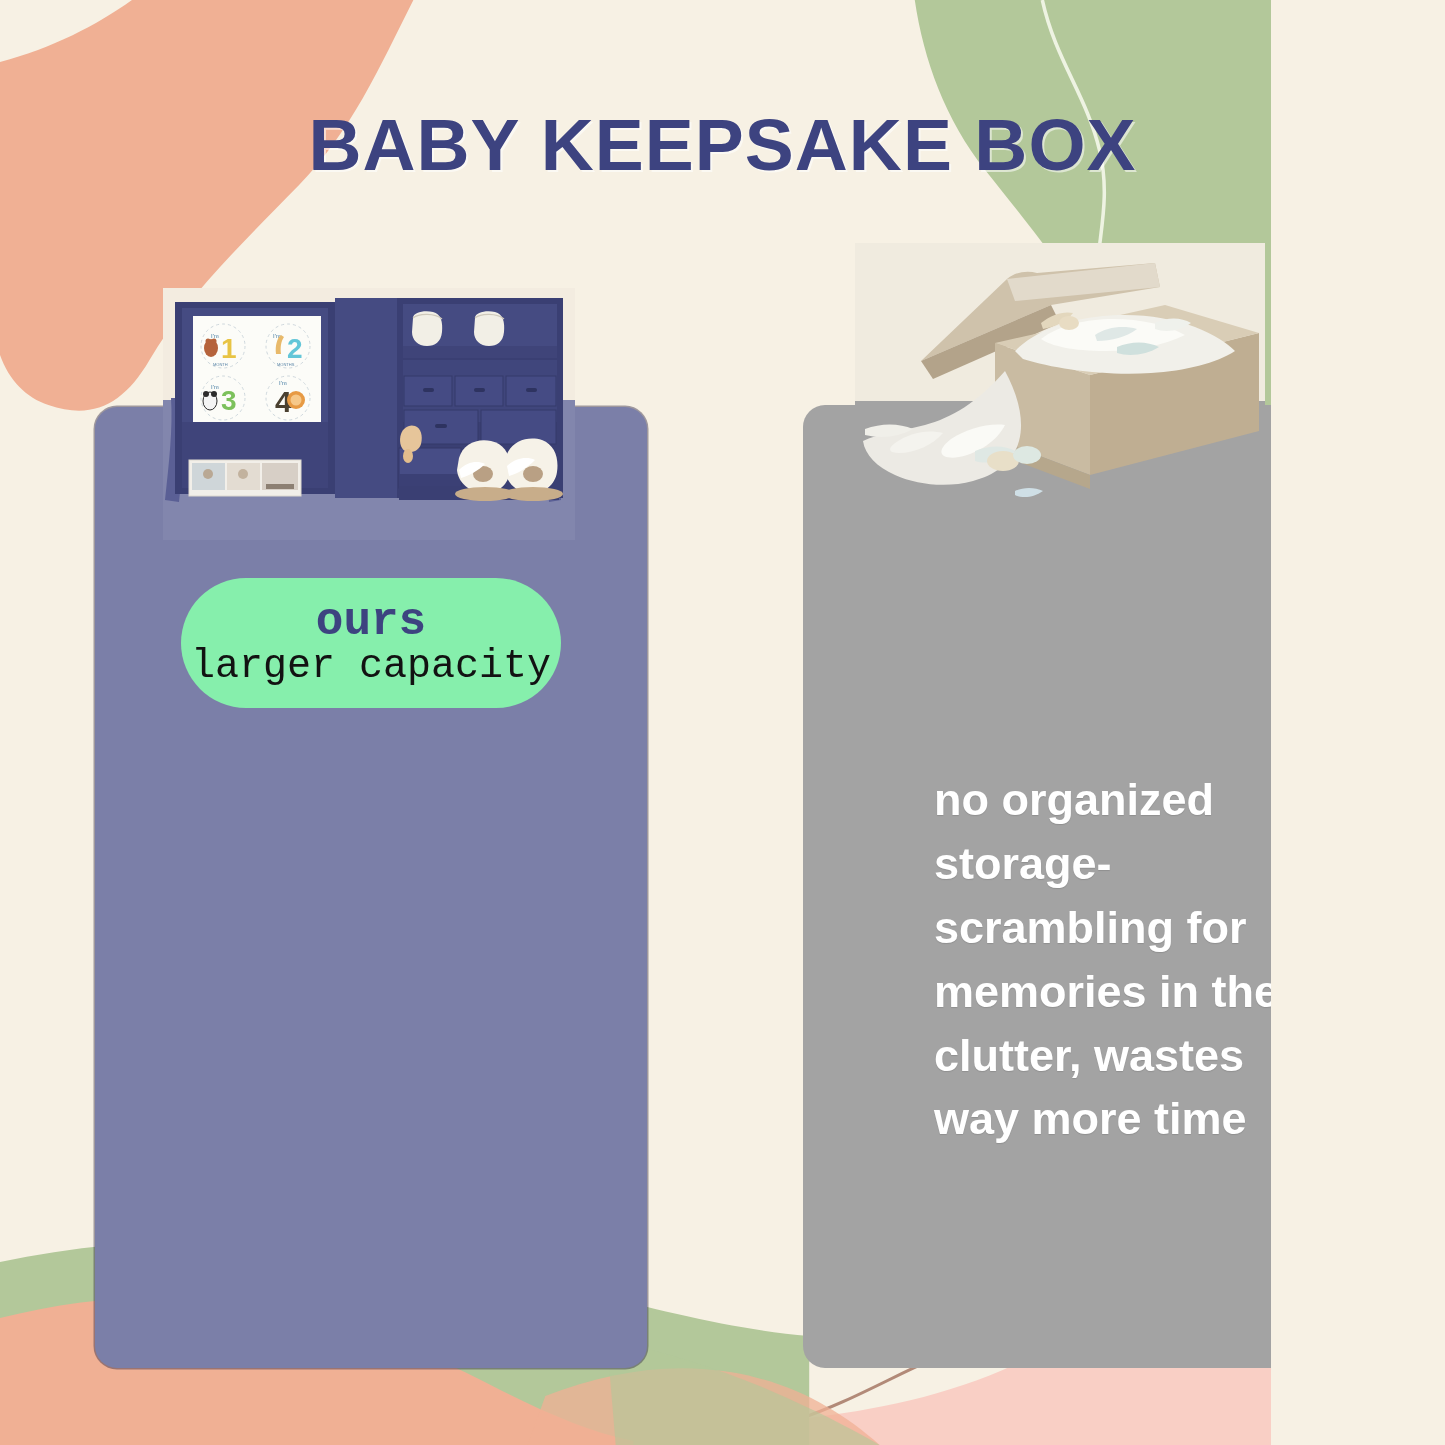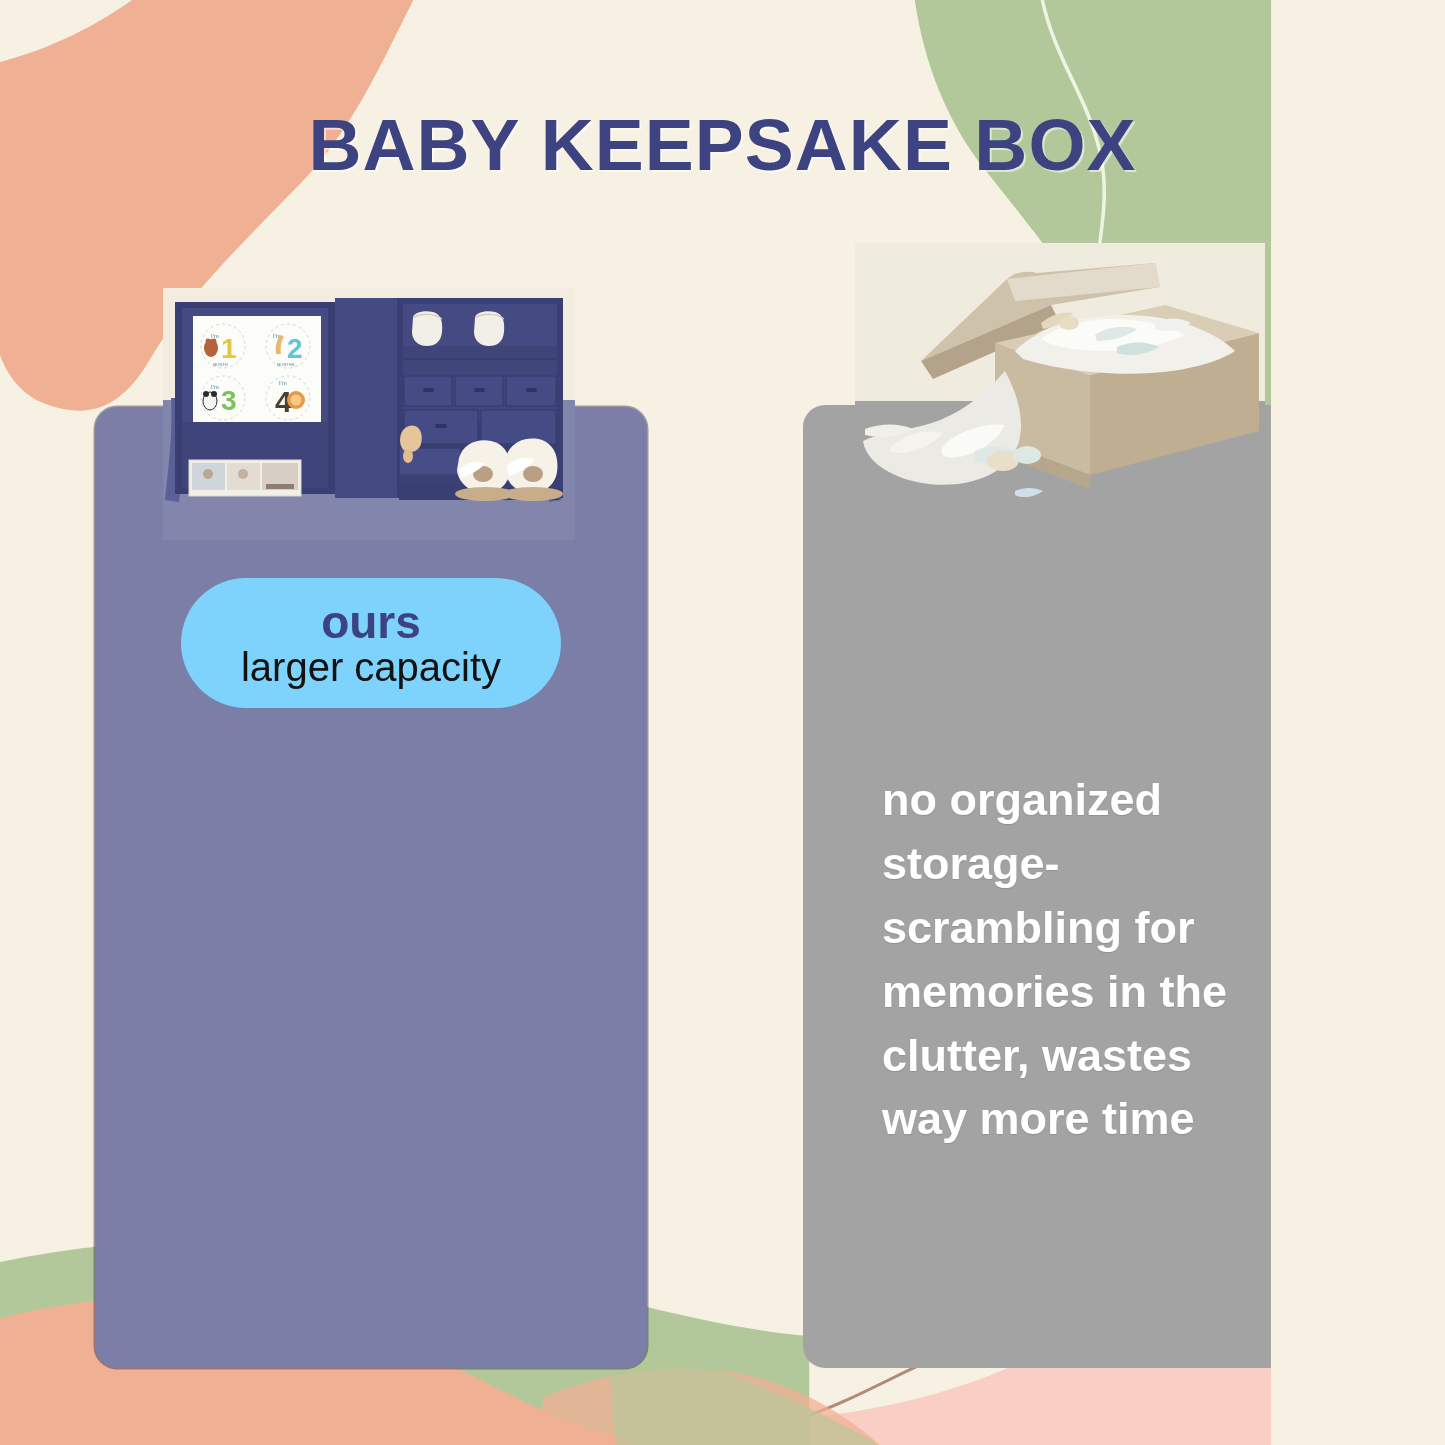--- a/index.html
+++ b/index.html
@@ -40,27 +40,28 @@
     box-shadow:0 0 0 1.5px rgba(50,45,70,.45);
   }
   .card-others{
     left:803px;top:405px;width:550px;height:963px;
     background:#a3a3a3;
   }
 
   
   .badge{
     position:absolute;
-    background:#7dd3fc;
+    background:#86efac;
     border-radius:80px;
     text-align:center;
     display:flex;
     flex-direction:column;
     justify-content:center;
     align-items:center;
+    font-family:Liberation Mono, monospace;
   }
   .badge-ours{left:181px;top:578px;width:380px;height:130px;}
   .badge-others{left:888px;top:578px;width:383px;height:130px;}
   .badge-title{
     font-size:46px;font-weight:bold;line-height:1;
     margin-bottom:2px;
   }
   .badge-ours .badge-title{color:#3d4380;}
   .badge-others .badge-title{color:#0a0a0a;}
   .badge-sub{
@@ -71,21 +72,21 @@
   .body-copy{
     position:absolute;
     color:#ffffff;
     font-weight:bold;
     font-size:45px;
     line-height:1.42;
     white-space:pre-line;
     text-shadow:0 1px 1px rgba(60,60,60,.18);
   }
   .copy-ours{left:175px;top:768px;width:400px;}
-  .copy-others{left:882px;top:768px;width:400px;}
+  .copy-others{left:934px;top:768px;width:400px;}
 
   
   .photo{position:absolute;}
   .photo-ours{left:163px;top:288px;width:412px;height:252px;}
   .photo-others{left:855px;top:243px;width:410px;height:300px;}
 </style>
 </head>
 <body>
 
 <div id="stage">

